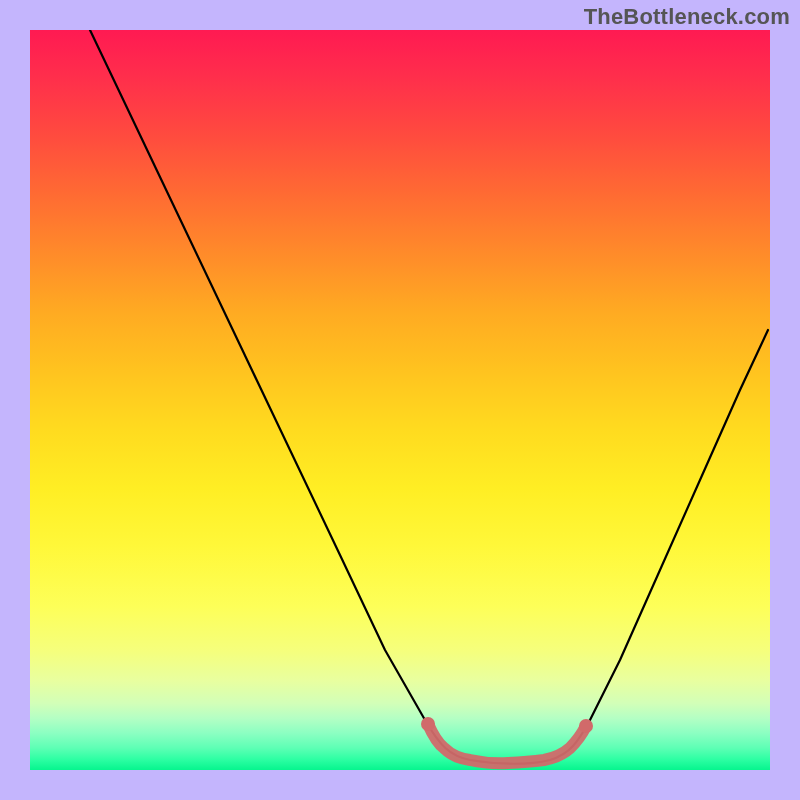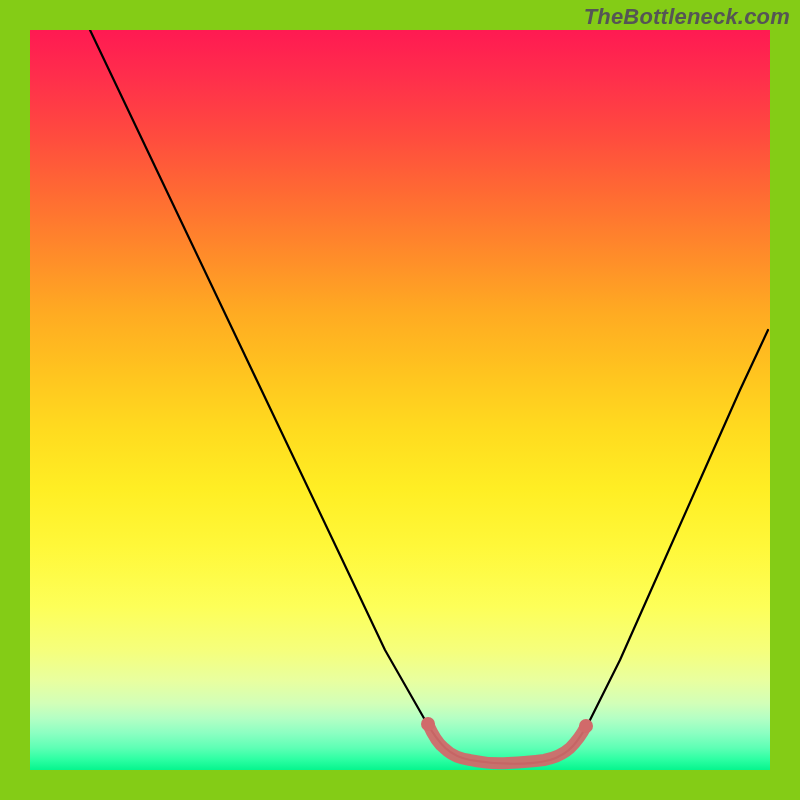--- a/index.html
+++ b/index.html
@@ -8,22 +8,21 @@
     width: 800px;
     height: 800px;
     background: #000;
     overflow: hidden;
     font-family: Arial, Helvetica, sans-serif;
   }
   .frame {
     position: relative;
     width: 800px;
     height: 800px;
-    background: #84cc16;
-    font-style: italic;
+    background: #c4b5fd;
   }
   .attribution {
     position: absolute;
     top: 4px;
     right: 10px;
     color: #555;
     font-size: 22px;
     font-weight: 600;
     letter-spacing: 0.2px;
     z-index: 10;

